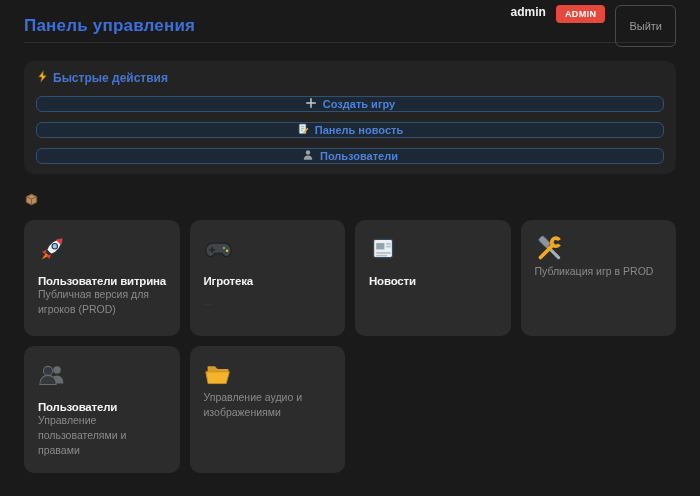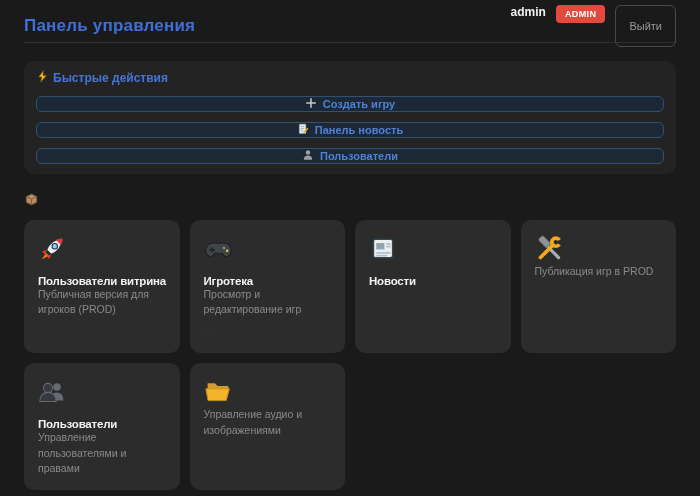--- a/index.html
+++ b/index.html
@@ -152,21 +152,20 @@
   <div class="card">
     <div class="card-icon">
       <svg width="29" height="29" viewBox="0 0 32 32">
           <path d="M10,10 h12 c5,0 8,4 8,8 c0,4 -2.5,7 -5.5,7 c-2.5,0 -3.5,-2 -4.5,-3.5 h-8 c-1,1.5 -2,3.5 -4.5,3.5 C4.5,25 2,22 2,18 c0,-4 3,-8 8,-8 z" fill="#41454a" stroke="#1f2225" stroke-width="1.5"></path>
           <path d="M9,14.5 v6 M6,17.5 h6" stroke="#23262a" stroke-width="2" fill="none"></path>
           <circle cx="22" cy="15.5" r="1.4" fill="#6ab04c"></circle>
           <circle cx="25.5" cy="18.5" r="1.4" fill="#f0c330"></circle>
         </svg>
     </div>
     <div class="card-title">Игротека</div>
-    <div class="card-desc">Просмотр и редактирование игр</div>
     <div class="card-meta">···</div>
   </div>
 
   <div class="card">
     <div class="card-icon">
       <svg width="29" height="29" viewBox="0 0 32 32">
           <rect x="5" y="6" width="21" height="20" rx="2" fill="#eceff1" stroke="#37474f" stroke-width="1.5"></rect>
           <rect x="8" y="10" width="9" height="7" fill="#90a4ae"></rect>
           <rect x="19" y="10" width="5" height="1.8" fill="#b0bec5"></rect>
           <rect x="19" y="13" width="5" height="1.8" fill="#b0bec5"></rect>

